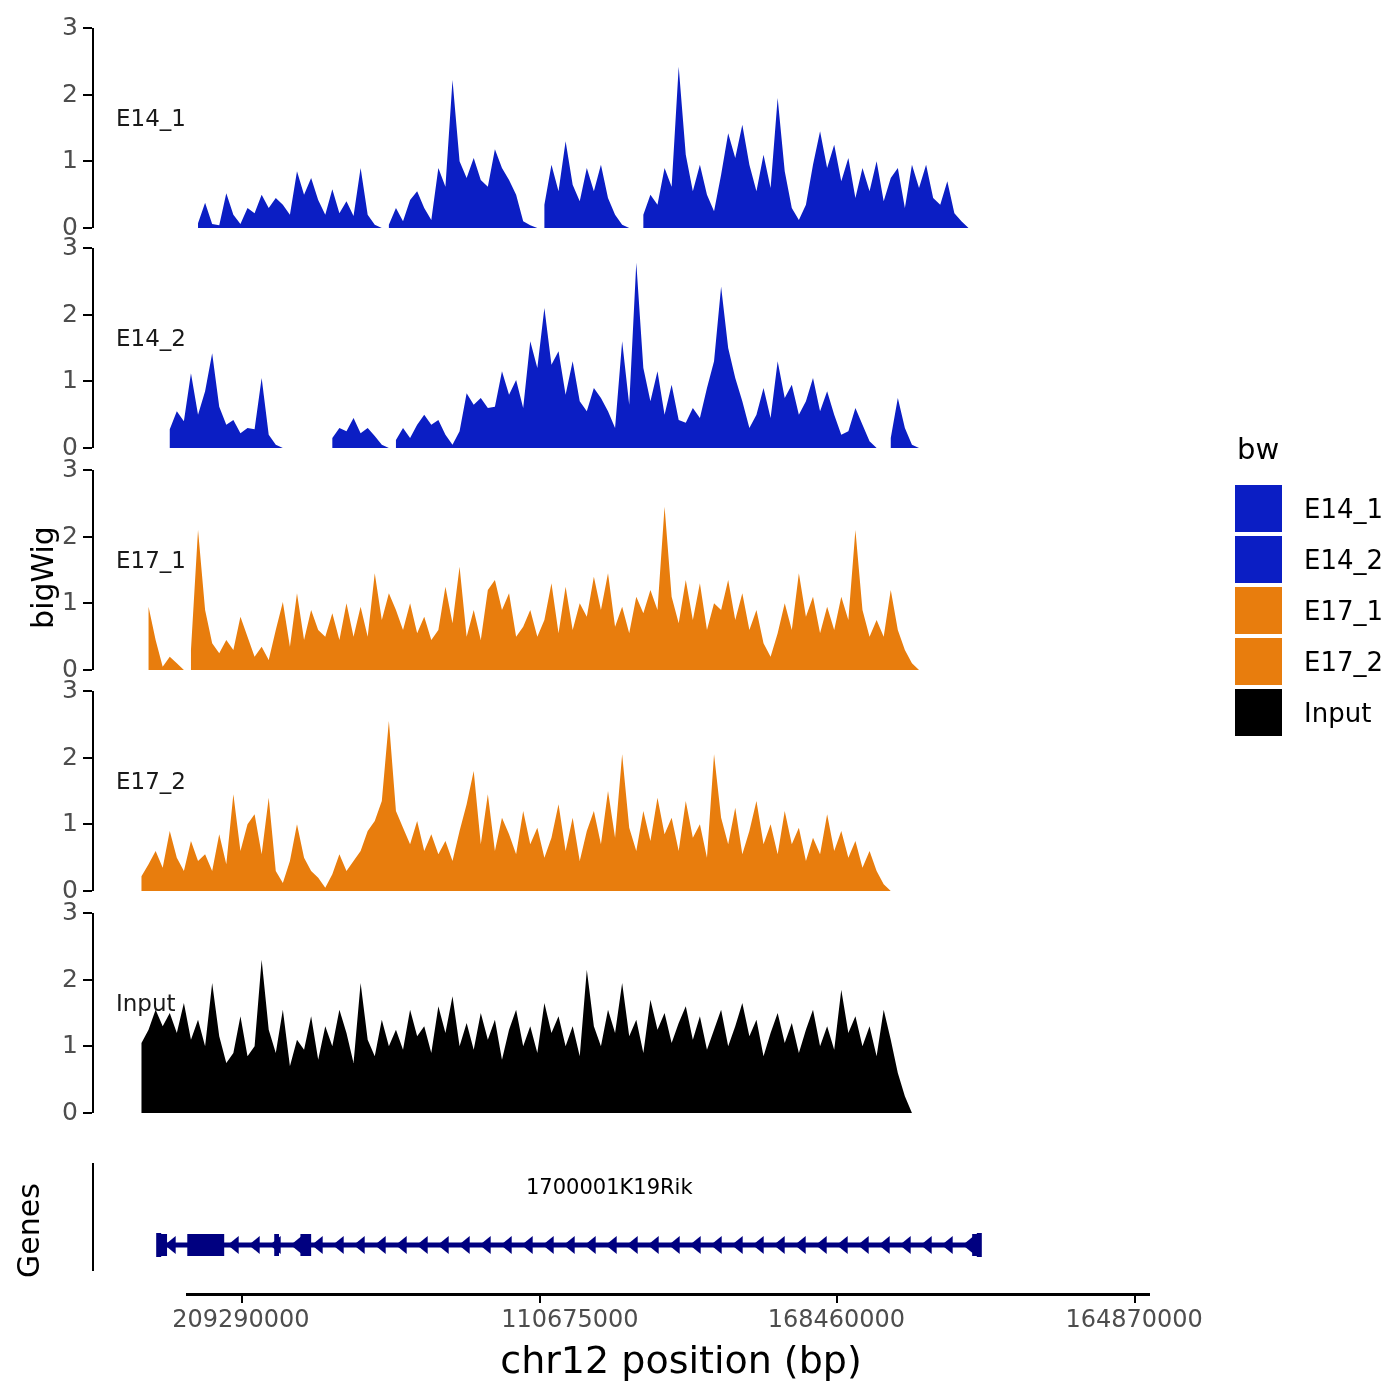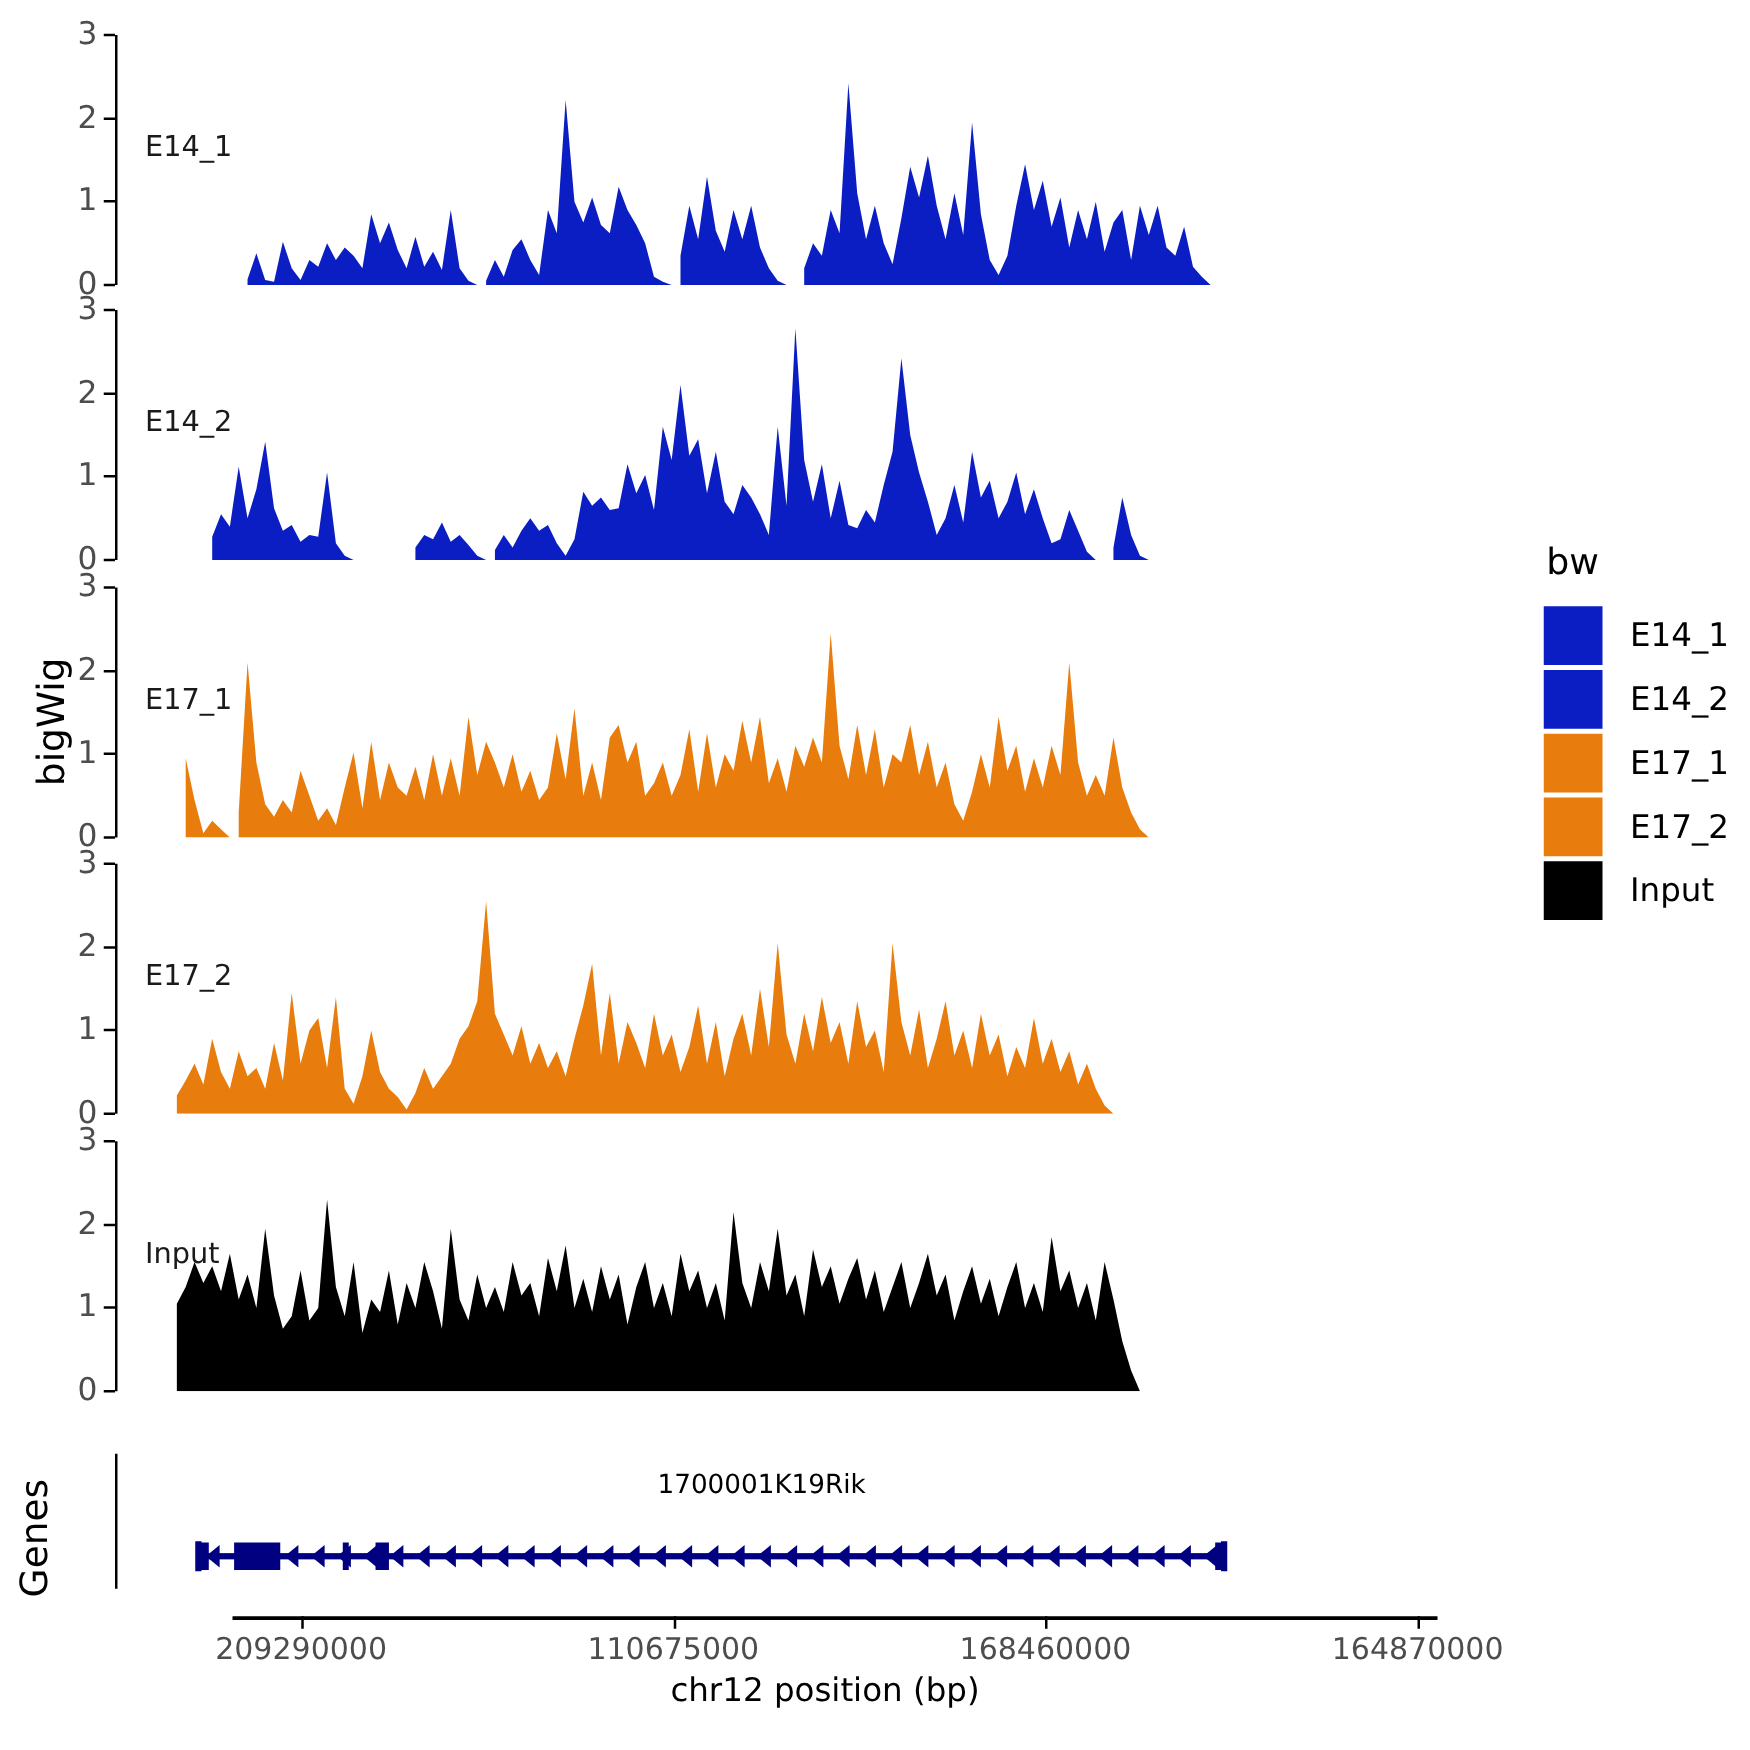--- a/index.html
+++ b/index.html
@@ -18,22 +18,22 @@
     transform:rotate(-90deg);
     transform-origin:center center;
   }
   #genes-axis-title{
     left:-62px; top:1213px;
     width:180px; text-align:center;
     transform:rotate(-90deg);
     transform-origin:center center;
   }
   #xaxis-title{
-    left:175px; top:1338px; width:970px;
-    text-align:center; font-size:26px;
+    left:196px; top:1338px; width:970px;
+    text-align:center; font-size:38px;
   }
 
   .panel{position:absolute;left:92px;width:1060px;}
   .panel .spine{
     position:absolute;left:0;top:0;width:2px;height:100%;
     background:#000;
   }
   .tick{
     position:absolute;left:-9px;width:9px;height:2px;background:#000;
   }
@@ -218,21 +218,21 @@
           <path d="M849.6966292134832,20 L860.6966292134832,11 L860.6966292134832,29 Z" fill="#000080"></path>
           <path d="M870.6966292134832,20 L881.6966292134832,11 L881.6966292134832,29 Z" fill="#000080"></path>
         </svg></div>
   </div>
 
   <div id="xaxis"></div>
   <div id="xticks">
       <div class="xtick" style="left: 240.876px;"></div>
       <div class="xticklabel" style="left: 140.876px;">209290000</div>
       <div class="xtick" style="left: 538.629px;"></div>
-      <div class="xticklabel" style="left: 438.629px;">110675000</div>
+      <div class="xticklabel" style="left: 438.629px; text-align: right;">110675000</div>
       <div class="xtick" style="left: 836.382px;"></div>
       <div class="xticklabel" style="left: 736.382px;">168460000</div>
       <div class="xtick" style="left: 1134.13px;"></div>
       <div class="xticklabel" style="left: 1034.13px;">164870000</div>
     </div>
   <div class="axis-title" id="xaxis-title">chr12 position (bp)</div>
 
   <div id="legend">
     <div id="legend-title">bw</div>
     <div id="legend-items">

